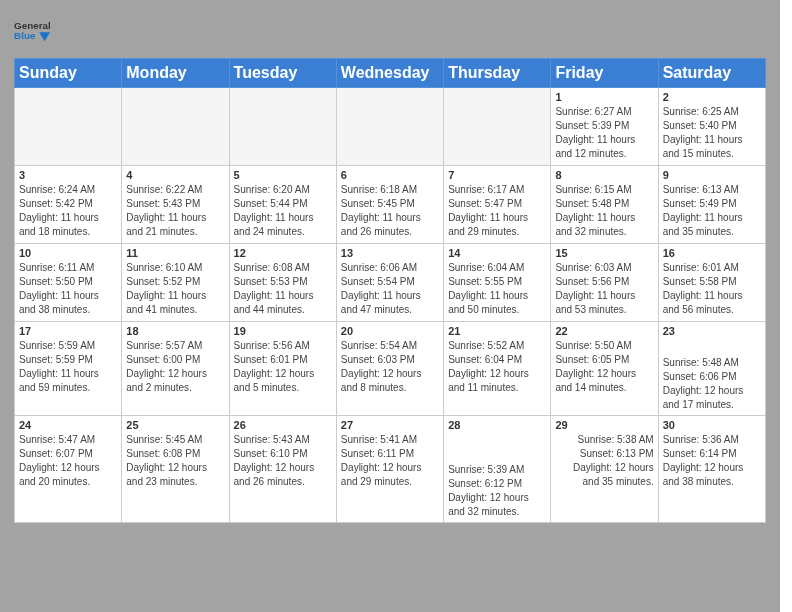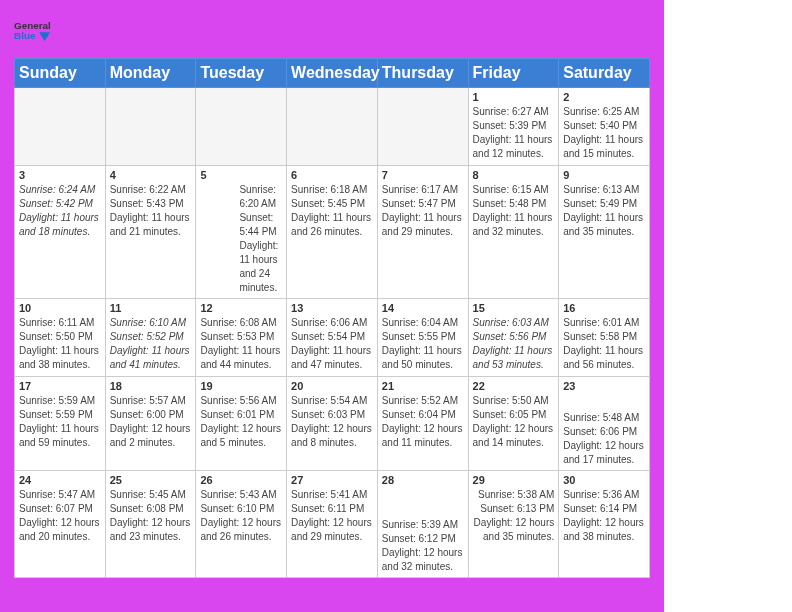--- a/index.html
+++ b/index.html
@@ -4,23 +4,23 @@
   <style>
     * { box-sizing: border-box; margin: 0; padding: 0; }
     body {
       font-family: Arial, sans-serif;
       background: #fff;
       width: 792px;
       height: 612px;
       overflow: hidden;
     }
     .page {
-      width: 664px;
+      width: 780px;
       min-height: 612px;
-      background: #d946ef;
+      background: #a3a3a3;
       padding: 10px 14px 10px 14px;
     }
     .header-area {
       display: flex;
       align-items: flex-start;
       justify-content: space-between;
       margin-bottom: 6px;
     }
     .logo {
       display: flex;
@@ -135,35 +135,35 @@
             <div class="day-num">2</div>
             <div class="day-info" style="white-space: pre-line;">Sunrise: 6:25 AM
 Sunset: 5:40 PM
 Daylight: 11 hours
 and 15 minutes.</div>
           </td>
         </tr>
         <tr>
           <td>
             <div class="day-num">3</div>
-            <div class="day-info" style="white-space: pre-line; font-style: italic;">Sunrise: 6:24 AM
+            <div class="day-info" style="white-space: pre-line;">Sunrise: 6:24 AM
 Sunset: 5:42 PM
 Daylight: 11 hours
 and 18 minutes.</div>
           </td>
           <td>
             <div class="day-num">4</div>
             <div class="day-info" style="white-space: pre-line;">Sunrise: 6:22 AM
 Sunset: 5:43 PM
 Daylight: 11 hours
 and 21 minutes.</div>
           </td>
           <td>
             <div class="day-num">5</div>
-            <div class="day-info" style="white-space: pre-line; margin-left: 39px;">Sunrise: 6:20 AM
+            <div class="day-info" style="white-space: pre-line;">Sunrise: 6:20 AM
 Sunset: 5:44 PM
 Daylight: 11 hours
 and 24 minutes.</div>
           </td>
           <td>
             <div class="day-num">6</div>
             <div class="day-info" style="white-space: pre-line;">Sunrise: 6:18 AM
 Sunset: 5:45 PM
 Daylight: 11 hours
 and 26 minutes.</div>
@@ -193,21 +193,21 @@
         <tr>
           <td>
             <div class="day-num">10</div>
             <div class="day-info" style="white-space: pre-line;">Sunrise: 6:11 AM
 Sunset: 5:50 PM
 Daylight: 11 hours
 and 38 minutes.</div>
           </td>
           <td>
             <div class="day-num">11</div>
-            <div class="day-info" style="white-space: pre-line; font-style: italic;">Sunrise: 6:10 AM
+            <div class="day-info" style="white-space: pre-line;">Sunrise: 6:10 AM
 Sunset: 5:52 PM
 Daylight: 11 hours
 and 41 minutes.</div>
           </td>
           <td>
             <div class="day-num">12</div>
             <div class="day-info" style="white-space: pre-line;">Sunrise: 6:08 AM
 Sunset: 5:53 PM
 Daylight: 11 hours
 and 44 minutes.</div>
@@ -221,21 +221,21 @@
           </td>
           <td>
             <div class="day-num">14</div>
             <div class="day-info" style="white-space: pre-line;">Sunrise: 6:04 AM
 Sunset: 5:55 PM
 Daylight: 11 hours
 and 50 minutes.</div>
           </td>
           <td>
             <div class="day-num">15</div>
-            <div class="day-info" style="white-space: pre-line; font-style: italic;">Sunrise: 6:03 AM
+            <div class="day-info" style="white-space: pre-line;">Sunrise: 6:03 AM
 Sunset: 5:56 PM
 Daylight: 11 hours
 and 53 minutes.</div>
           </td>
           <td>
             <div class="day-num">16</div>
             <div class="day-info" style="white-space: pre-line;">Sunrise: 6:01 AM
 Sunset: 5:58 PM
 Daylight: 11 hours
 and 56 minutes.</div>

